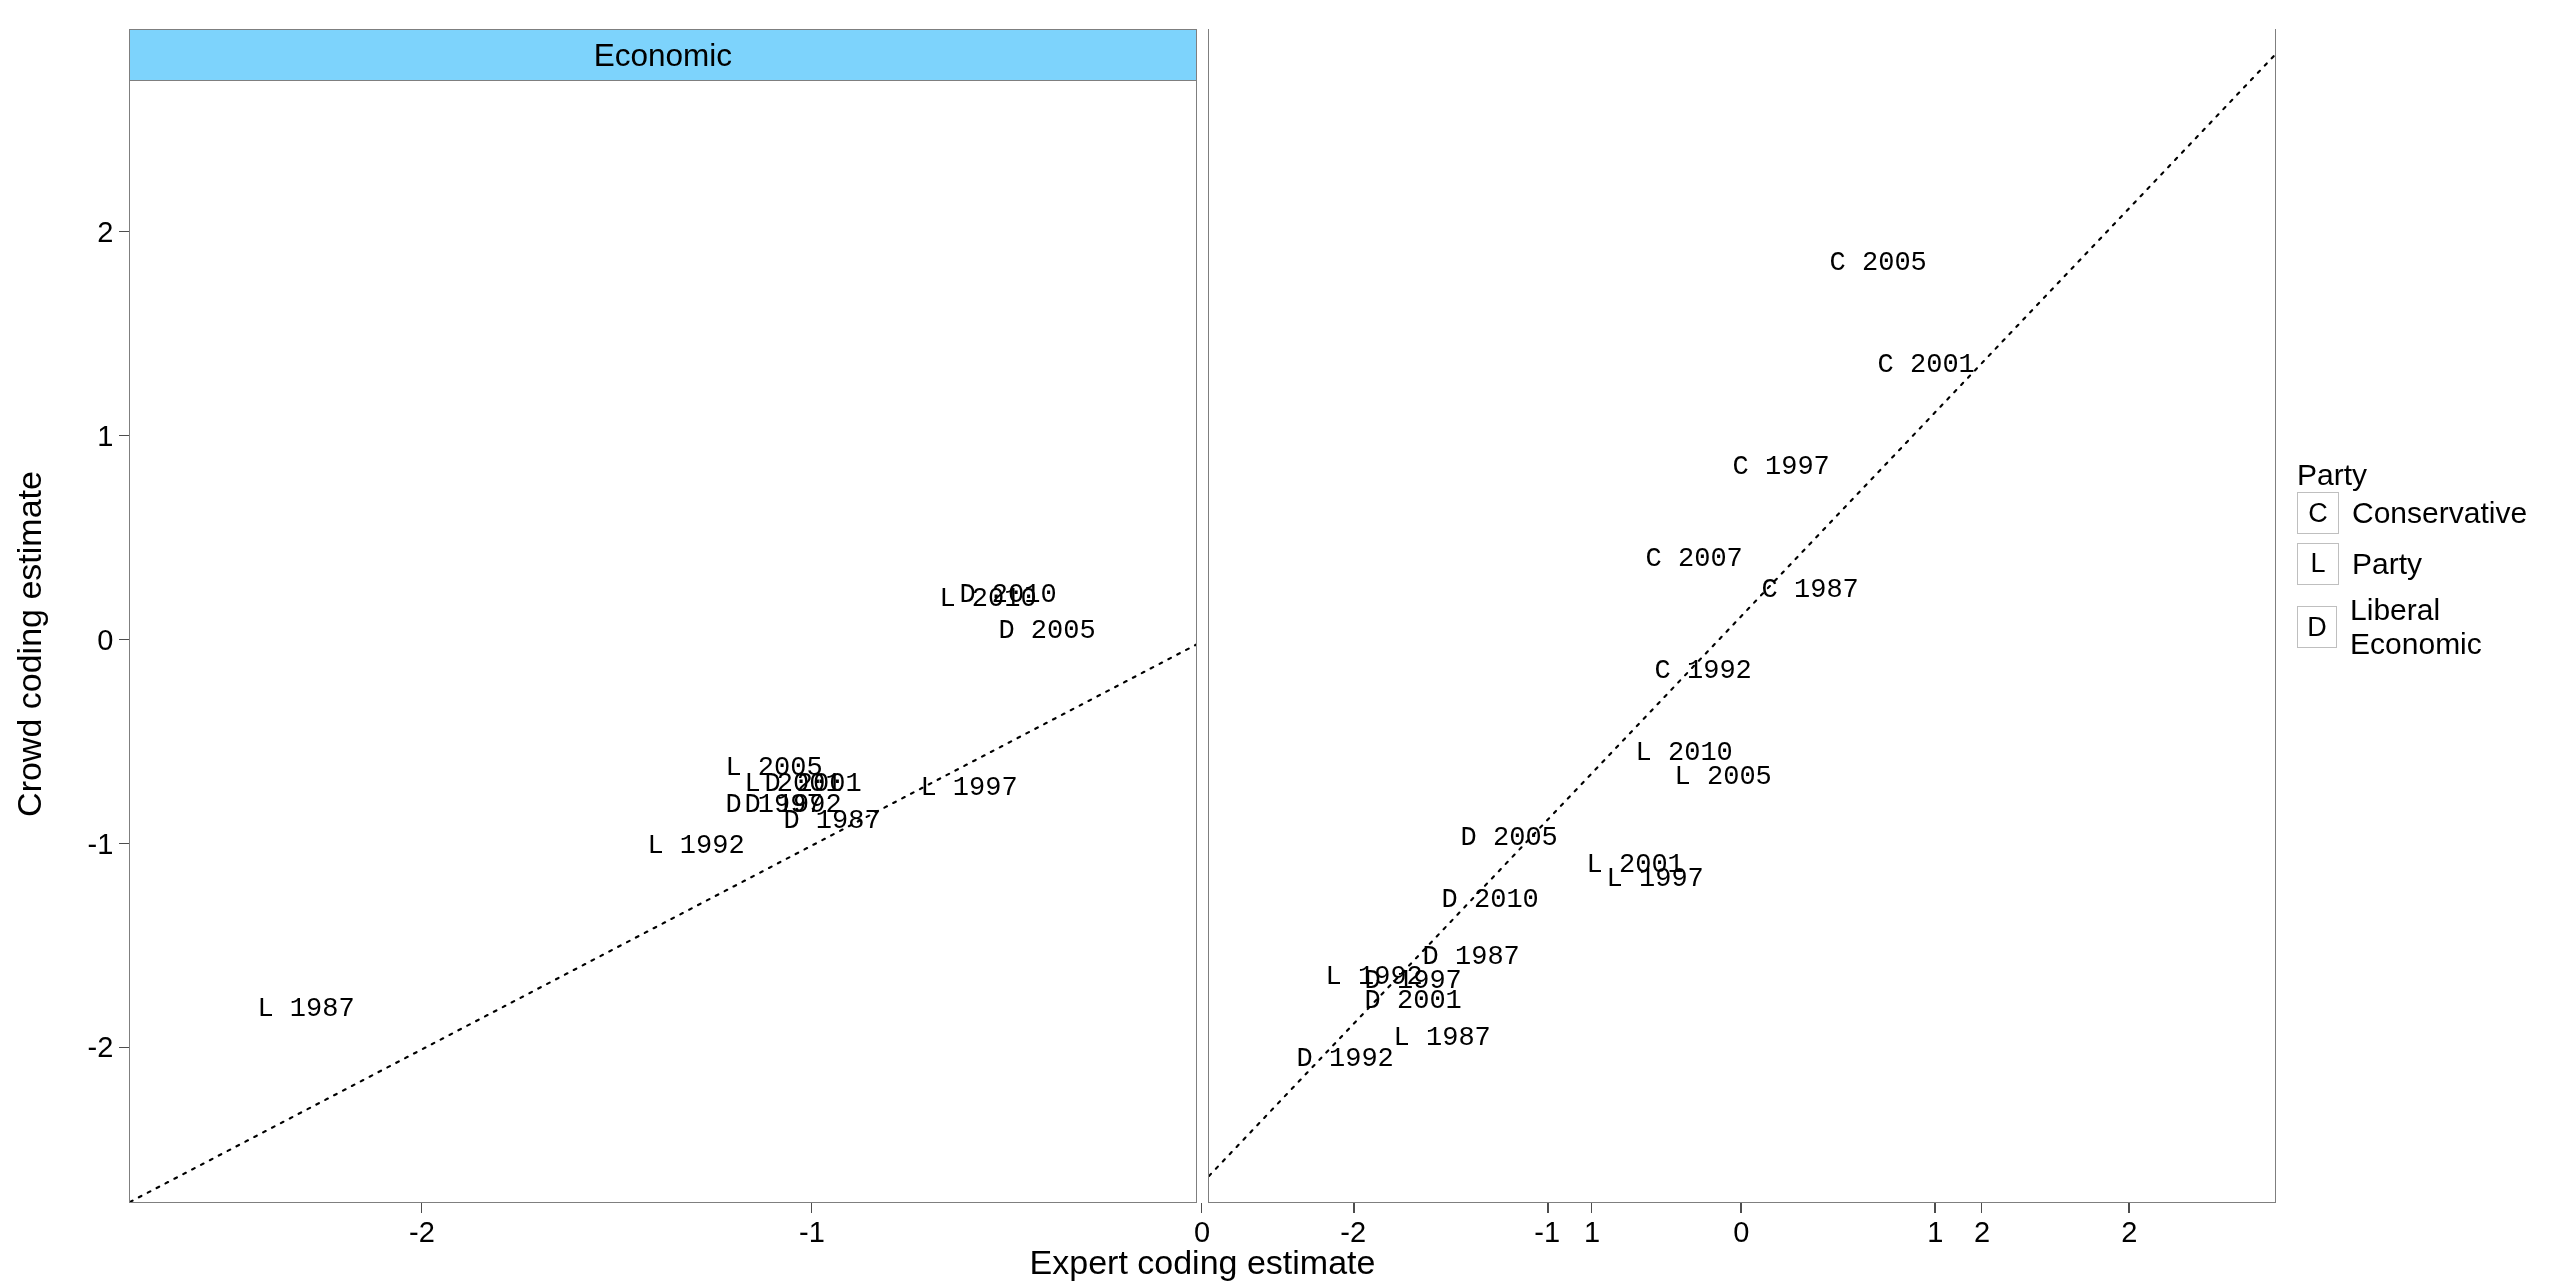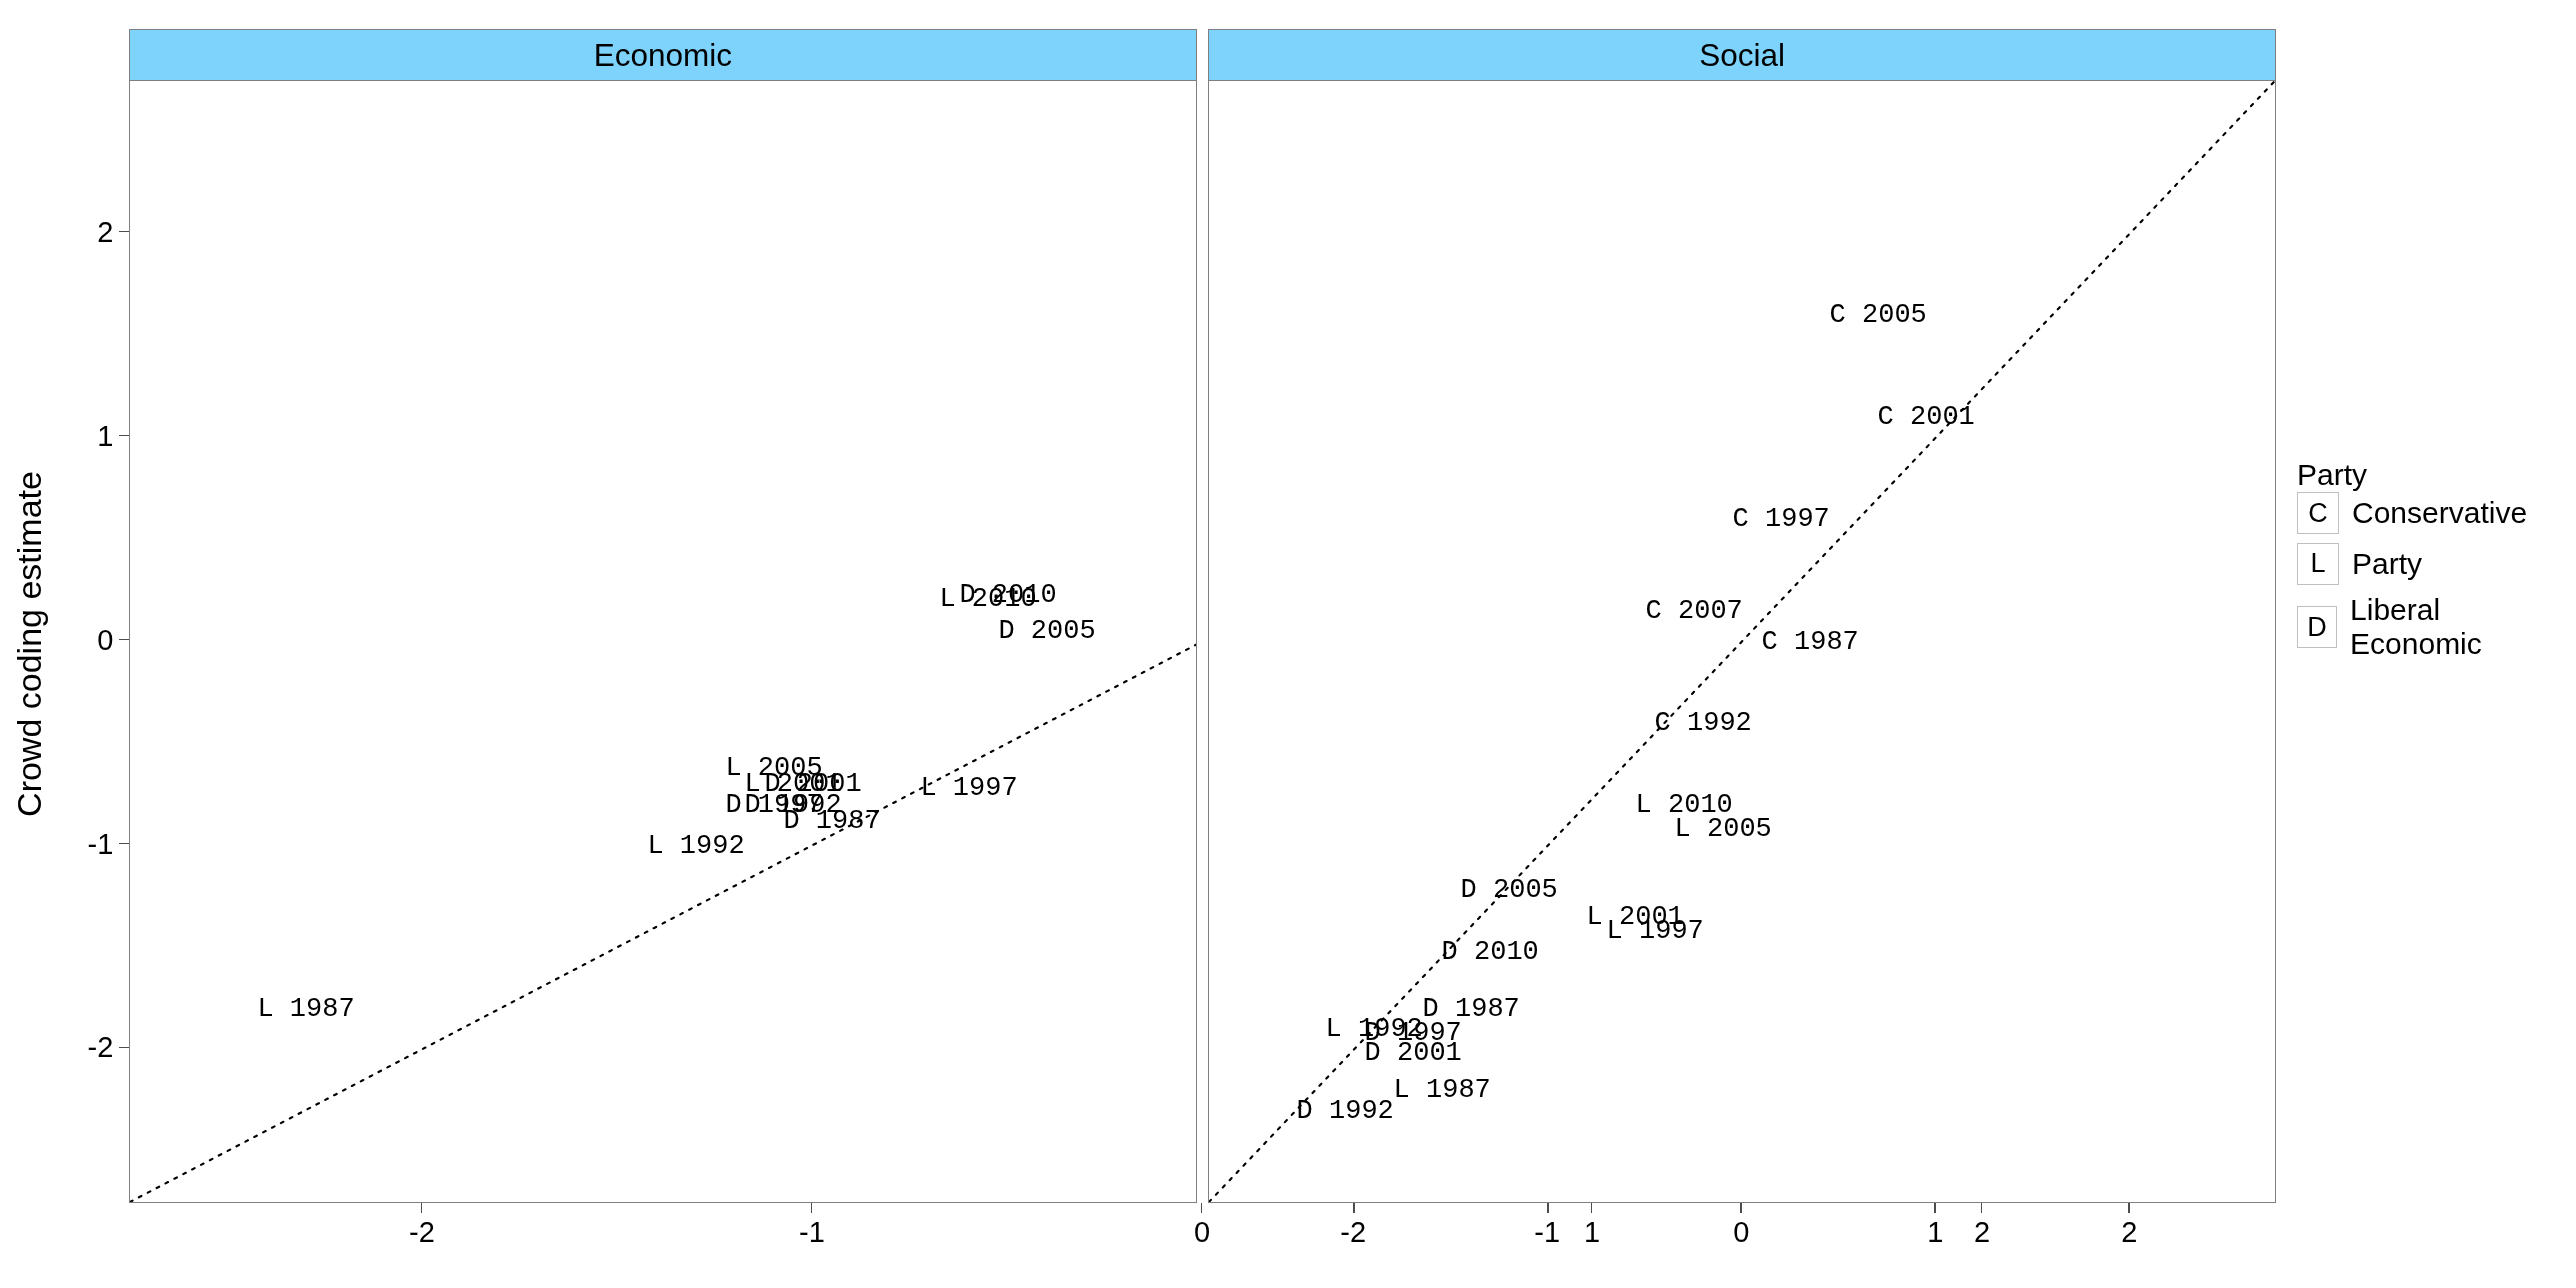--- a/index.html
+++ b/index.html
@@ -195,21 +195,20 @@
           <div class="tick-y-label" style="top: 765px;">-1</div>
           <div class="tick-y" style="top: 560px;"></div>
           <div class="tick-y-label" style="top: 561px;">0</div>
           <div class="tick-y" style="top: 356px;"></div>
           <div class="tick-y-label" style="top: 357px;">1</div>
           <div class="tick-y" style="top: 152px;"></div>
           <div class="tick-y-label" style="top: 153px;">2</div>
         </div>
       </div>
       <div class="panel">
-        <div class="strip">Social</div>
         <div class="panel-wrap">
           <div class="plot-area">
             <svg class="diag" viewBox="0 0 1490 1567" width="1066" height="1121">
               <line x1="0" y1="1567" x2="1490" y2="0" stroke="#000" stroke-width="3" stroke-dasharray="4 10" stroke-linecap="round"></line>
             </svg>
             <div class="pt-label" style="left: 669px; top: 234px;">C 2005</div>
             <div class="pt-label" style="left: 717px; top: 336px;">C 2001</div>
             <div class="pt-label" style="left: 572px; top: 438px;">C 1997</div>
             <div class="pt-label" style="left: 485px; top: 530px;">C 2007</div>
             <div class="pt-label" style="left: 601px; top: 561px;">C 1987</div>
@@ -236,20 +235,21 @@
             <div class="tick-x-label" style="left: 533px;">0</div>
             <div class="tick-x" style="left: 726px;"></div>
             <div class="tick-x-label" style="left: 727px;">1</div>
             <div class="tick-x" style="left: 920px;"></div>
             <div class="tick-x-label" style="left: 921px;">2</div>
           </div>
         </div>
       </div>
     </div>
 
+  <div class="xlab">Expert coding estimate</div>
 
   <div class="legend">
     <div class="legend-title">Party</div>
     <div id="legend-body">
         <div class="legend-row">
           <div class="legend-swatch">C</div>
           <div>Conservative</div>
         </div>
         <div class="legend-row">
           <div class="legend-swatch">L</div>

